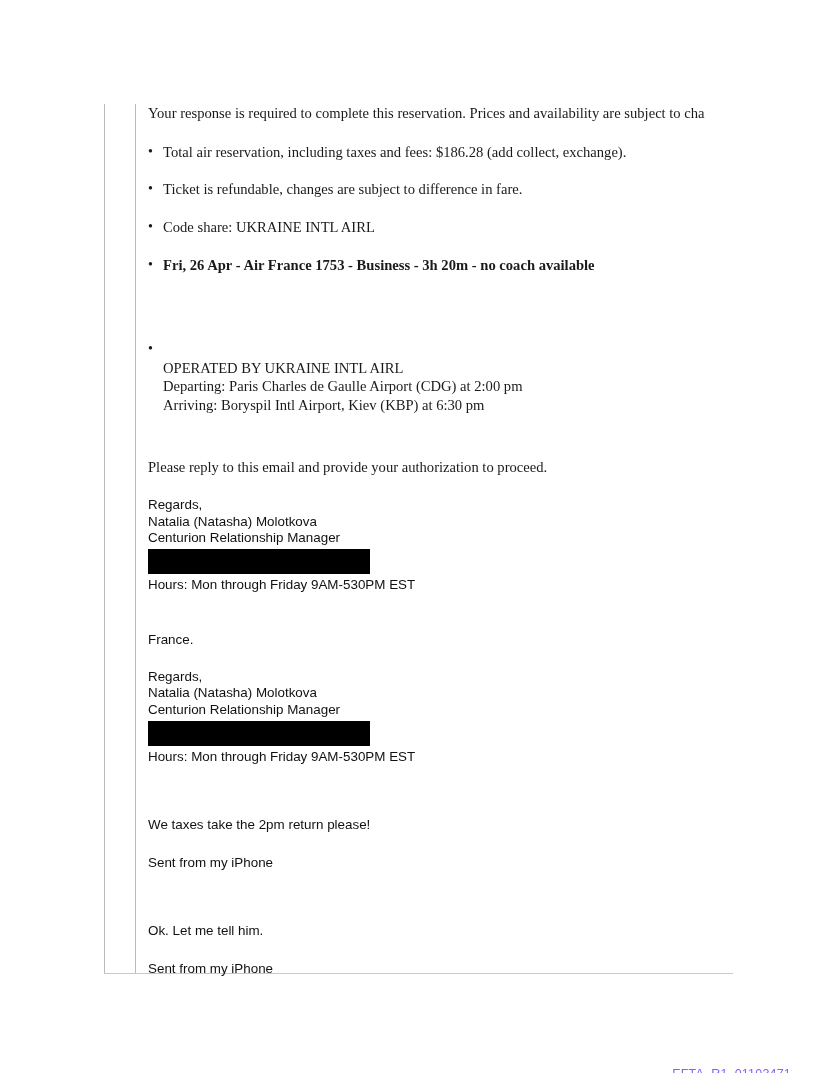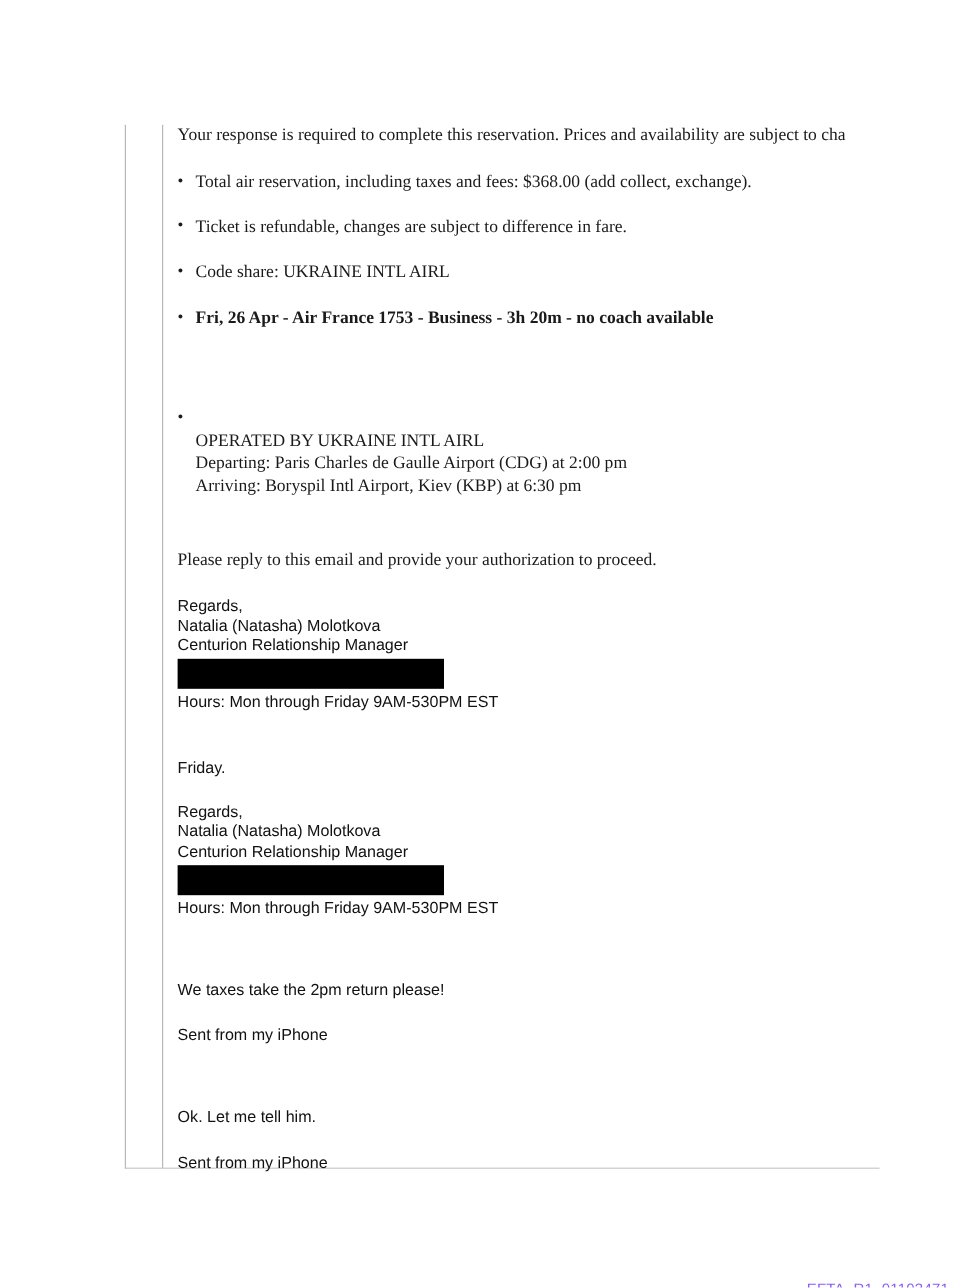--- a/index.html
+++ b/index.html
@@ -145,21 +145,21 @@
   <div class="bottom-rule"></div>
 
   <div class="content">
 
     <div class="serif">
 
       <p class="intro">Your response is required to complete this reservation.  Prices and availability are subject to cha</p>
 
       <ul class="bullets">
         <li>
-          <span>Total air reservation, including taxes and fees: $368.00 (add collect, exchange).</span>
+          <span>Total air reservation, including taxes and fees: $186.28 (add collect, exchange).</span>
         </li>
         <li>
           <span>Ticket is refundable,  changes are subject to difference in fare.</span>
         </li>
         <li>
           <span>Code share: UKRAINE INTL AIRL</span>
         </li>
 
         <li class="flight">
           <span class="hdr">Fri, 26 Apr - Air France 1753 - Business - 3h 20m - no coach available</span><br>
@@ -186,21 +186,21 @@
         <span class="ln">Regards,</span>
         <span class="ln">Natalia (Natasha) Molotkova</span>
         <span class="ln">Centurion Relationship Manager</span>
         <span class="redaction"></span>
         <span class="ln">Hours: Mon through Friday 9AM-530PM EST</span>
       </div>
 
       <div class="spacer-lg"></div>
 
       <div>
-        <span class="ln">Friday.</span>
+        <span class="ln">France.</span>
       </div>
 
       <div class="blk">
         <span class="ln">Regards,</span>
         <span class="ln">Natalia (Natasha) Molotkova</span>
         <span class="ln">Centurion Relationship Manager</span>
         <span class="redaction"></span>
         <span class="ln">Hours: Mon through Friday 9AM-530PM EST</span>
       </div>
 

